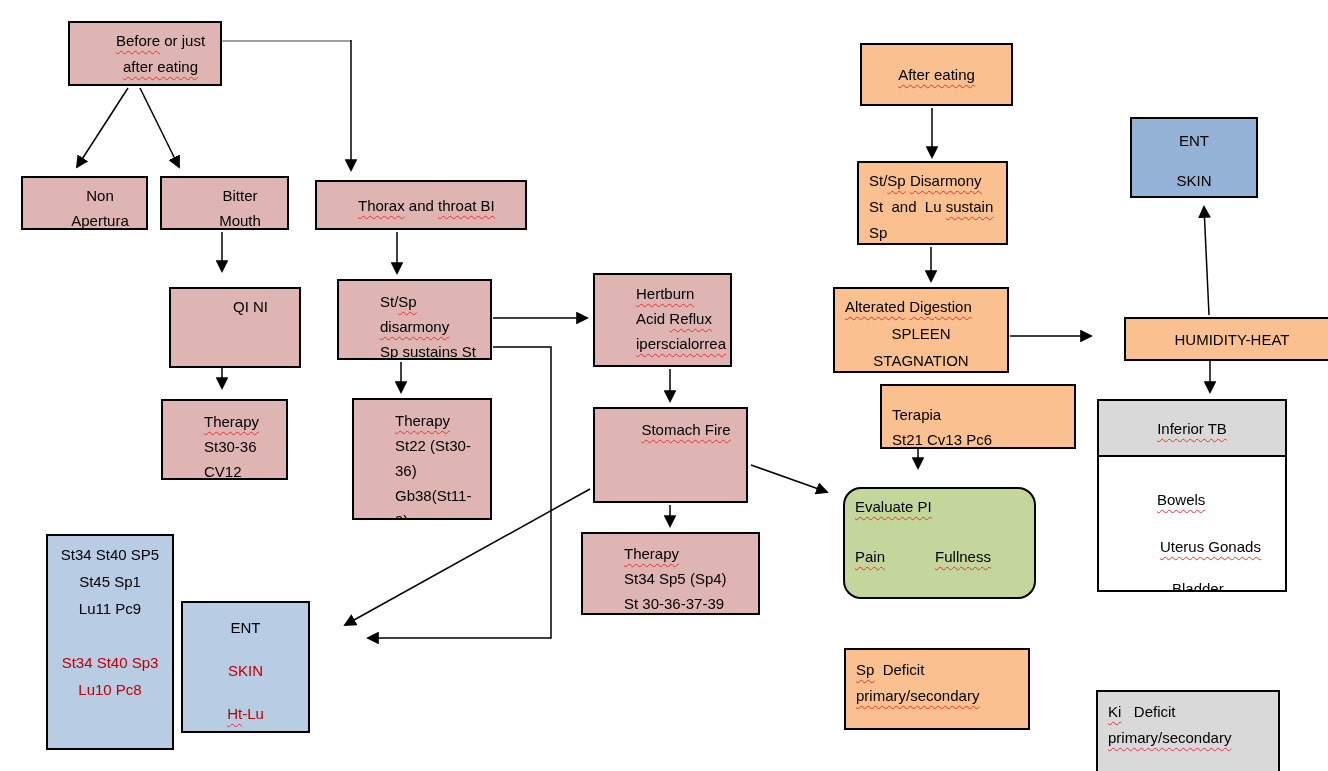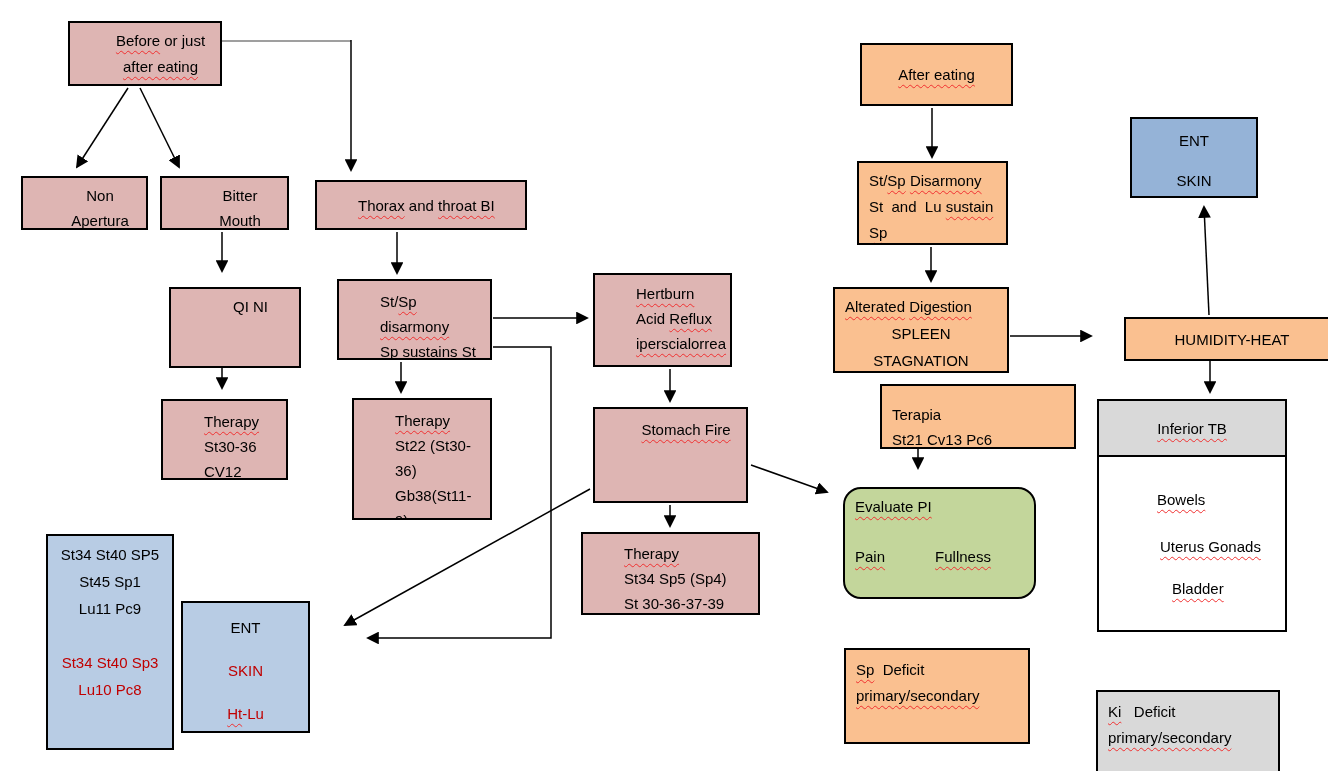--- a/index.html
+++ b/index.html
@@ -44,25 +44,25 @@
   #b-hert{left:593px;top:273px;width:139px;height:94px;padding-top:6px;}
   #b-stomach{left:593px;top:407px;width:155px;height:96px;padding-top:8px;}
   #b-therapy34{left:581px;top:532px;width:179px;height:83px;padding-top:7px;}
   #b-after{left:860px;top:43px;width:153px;height:63px;}
   #b-stsp2{left:857px;top:161px;width:151px;height:84px;line-height:26px;padding-top:5px;}
   #b-stsp2 .line{min-height:26px;}
   #b-alterated{left:833px;top:287px;width:176px;height:86px;line-height:27px;padding-top:4px;}
   #b-alterated .line{min-height:27px;}
   #b-terapia{left:880px;top:384px;width:196px;height:65px;padding-top:16px;}
   #b-evaluate{left:843px;top:487px;width:193px;height:112px;padding-top:5px;border-radius:18px;}
-  #b-spdef{left:844px;top:648px;width:186px;height:96px;line-height:26px;padding-top:7px;}
+  #b-spdef{left:844px;top:648px;width:186px;height:82px;line-height:26px;padding-top:7px;}
   #b-humidity{left:1097px;top:317px;width:216px;height:44px;margin-left:27px;}
   #b-enttop{left:1130px;top:117px;width:128px;height:81px;line-height:40px;padding-top:2px;}
   #b-enttop .line{min-height:40px;}
-  #b-inferior{left:1097px;top:399px;width:190px;height:233px;padding:0;}
+  #b-inferior{left:1097px;top:399px;width:190px;height:193px;padding:0;}
   #inferior-header{height:54px;border-bottom:2px solid #000;background:var(--gray,#D9D9D9);
     display:flex;flex-direction:column;justify-content:center;text-align:center;}
   .tb-item{position:absolute;white-space:pre-wrap;margin-top:24px;}
   #tb-item-0{left:58px;top:62px;}
   #tb-item-1{left:61px;top:109px;}
   #tb-item-2{left:73px;top:151px;}
   #b-kidef{left:1096px;top:647px;width:184px;height:83px;line-height:26px;padding-top:7px;margin-top:43px;}
   #b-points{left:46px;top:534px;width:128px;height:216px;line-height:27px;padding-top:5px;}
   #b-points .line{min-height:27px;}
   #b-entbot{left:181px;top:601px;width:129px;height:132px;line-height:43px;padding-top:3px;}

